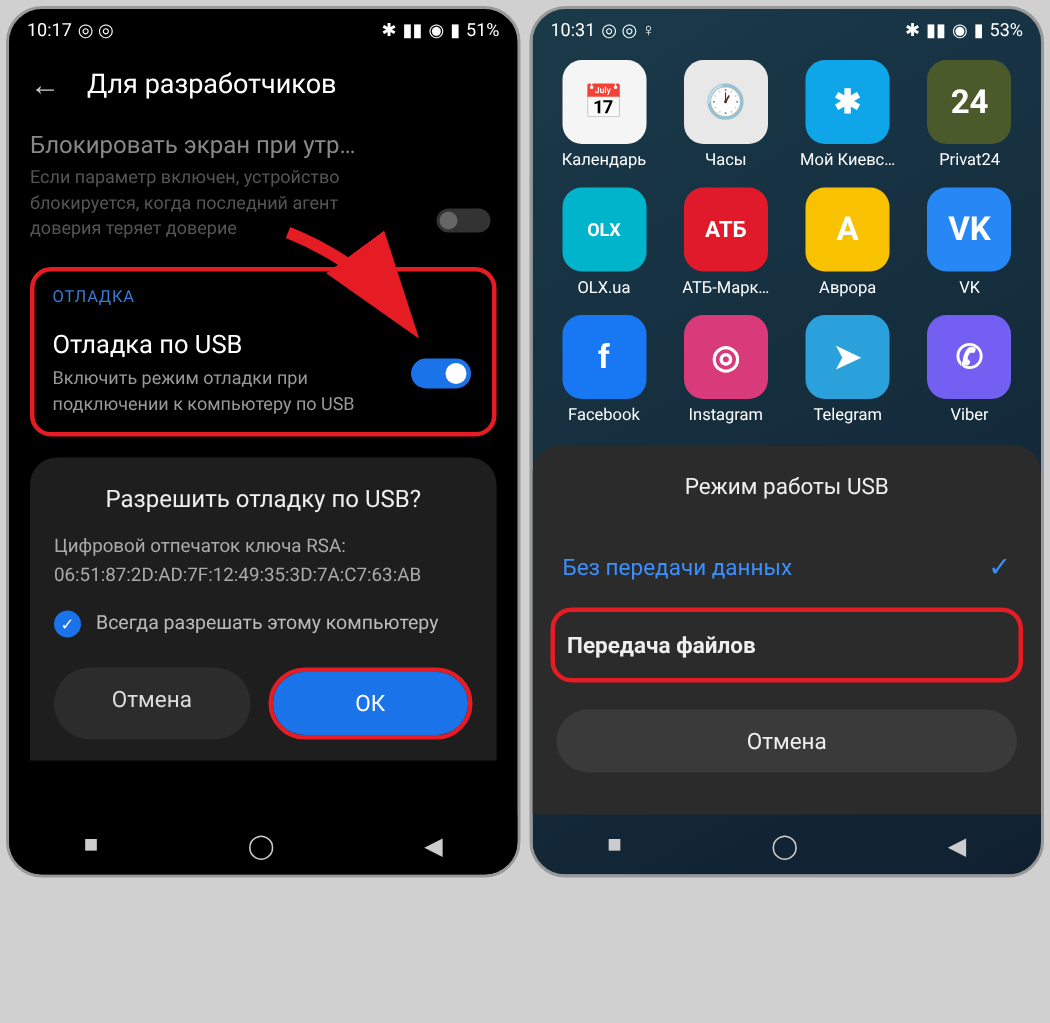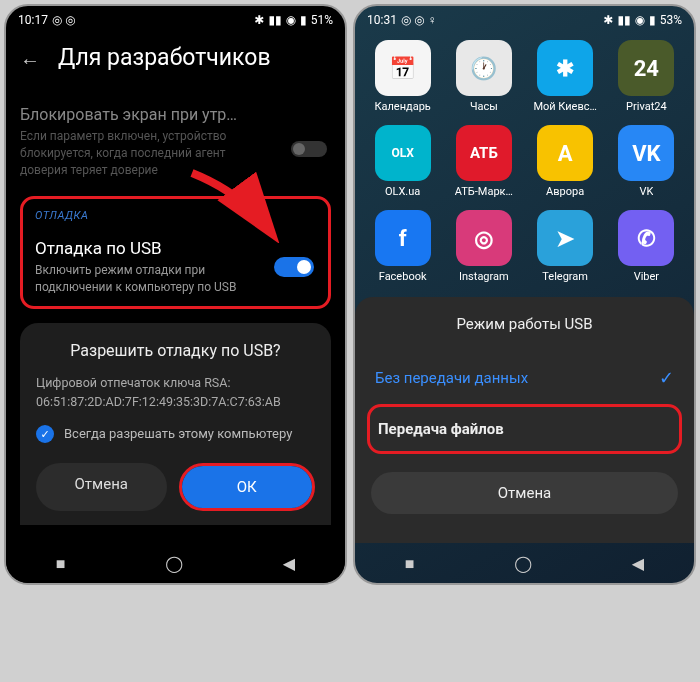--- a/index.html
+++ b/index.html
@@ -33,41 +33,41 @@
   }
   .status-left, .status-right { display: flex; align-items: center; gap: 4px; }
   .header {
     display: flex;
     align-items: center;
     padding: 10px 14px;
     color: #fff;
     gap: 18px;
   }
   .back-arrow { font-size: 20px; color: #ccc; }
-  .header-title { font-size: 23px; font-weight: 400; }
+  .header-title { font-size: 18px; font-weight: 400; }
   .content { flex: 1; padding: 0 14px; color: #fff; overflow: hidden; position: relative; }
-  .setting-block { margin-top: 24px; }
+  .setting-block { margin-top: 8px; }
   .setting-title-dim { color: #888; font-size: 16px; }
   .setting-desc-dim { color: #555; font-size: 12px; margin-top: 4px; line-height: 1.4; max-width: 240px; }
   .toggle-off {
     position: absolute; right: 18px; top: 60px;
     width: 36px; height: 16px; background: #333; border-radius: 10px;
   }
   .toggle-off::after {
     content: ""; position: absolute; left: 2px; top: 2px;
     width: 12px; height: 12px; background: #666; border-radius: 50%;
   }
   .red-box {
     border: 3px solid #e51c23;
     border-radius: 14px;
     padding: 10px 12px;
     margin-top: 18px;
     position: relative;
   }
-  .section-label { color: #3a7ad1; font-size: 11px; letter-spacing: 0.5px; font-style: italic; }
+  .section-label { color: #3a7ad1; font-size: 11px; letter-spacing: 0.5px; }
   .usb-title { color: #fff; font-size: 17px; margin-top: 16px; }
   .usb-desc { color: #999; font-size: 12px; margin-top: 4px; line-height: 1.4; max-width: 220px; }
   .toggle-on {
     position: absolute; right: 14px; top: 58px;
     width: 40px; height: 20px; background: #1a73e8; border-radius: 12px;
   }
   .toggle-on::after {
     content: ""; position: absolute; right: 3px; top: 3px;
     width: 14px; height: 14px; background: #fff; border-radius: 50%;
   }

